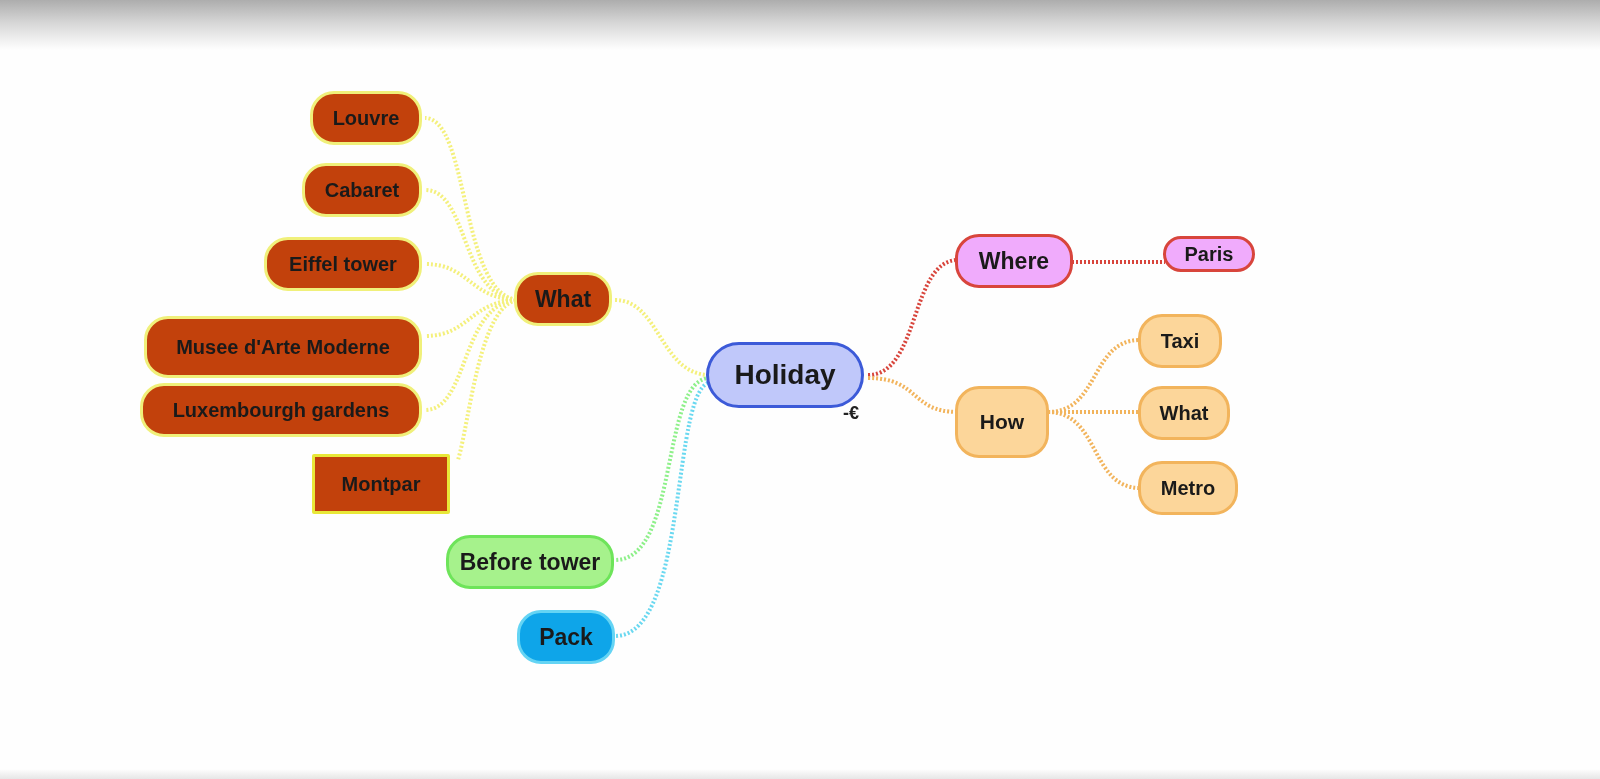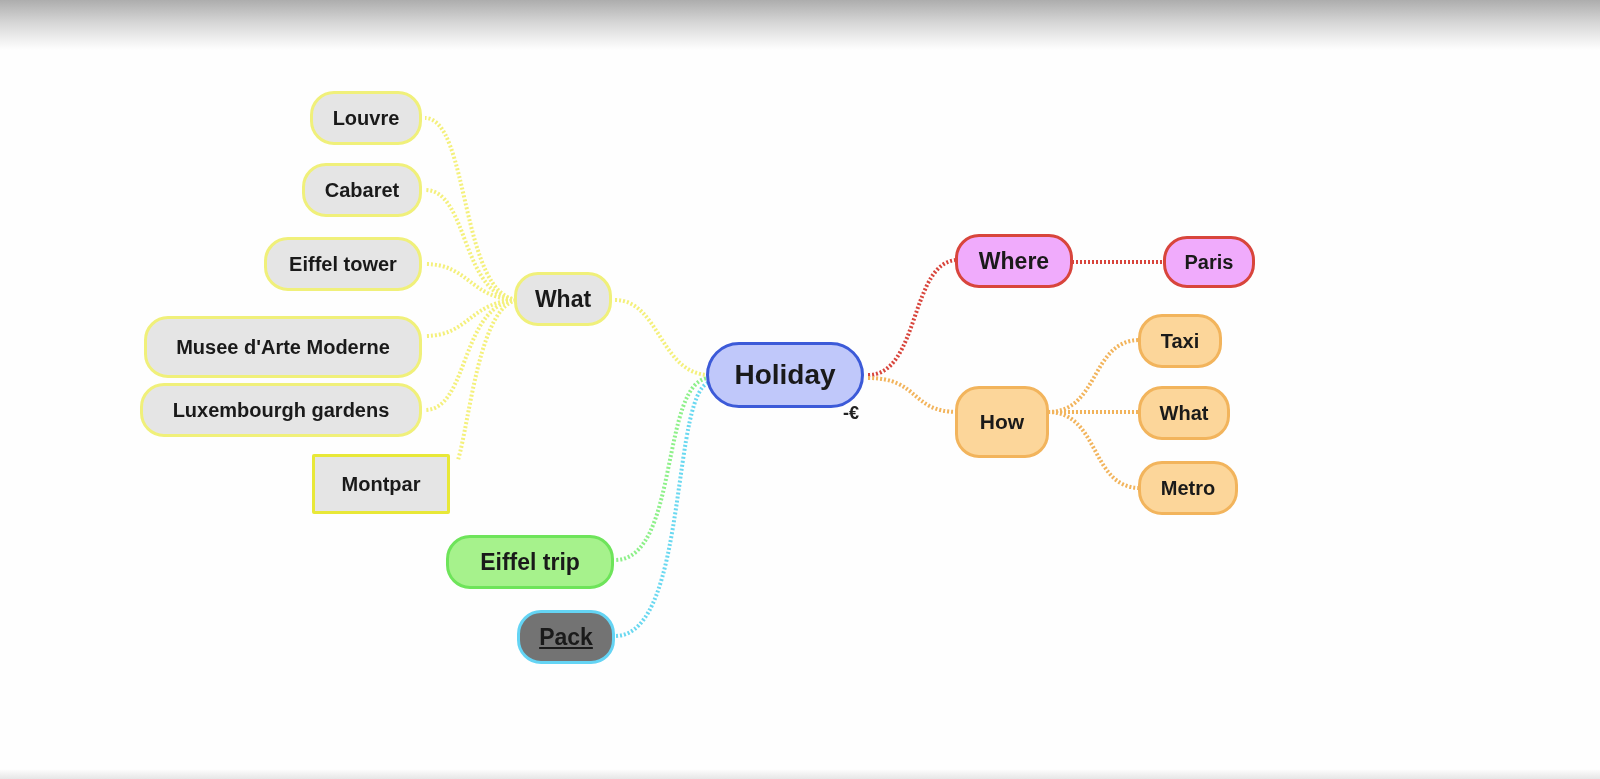--- a/index.html
+++ b/index.html
@@ -1,25 +1,25 @@
 <!DOCTYPE html>
 <html><head>
 <meta charset="utf-8">
 <style>
   html,body{margin:0;padding:0;}
   body{width:1600px;height:779px;position:relative;overflow:hidden;background:#fefefe;font-family:"Liberation Sans",sans-serif;}
   .topbar{position:absolute;left:0;top:0;width:1600px;height:50px;background:linear-gradient(#adadad,#d6d6d6 45%,#f4f4f4 85%,#fefefe);}
   .bottombar{position:absolute;left:0;bottom:0;width:1600px;height:10px;background:linear-gradient(#fefefe,#e6e6e6);}
   svg.links{position:absolute;left:0;top:0;}
   .node{position:absolute;box-sizing:border-box;display:flex;align-items:center;justify-content:center;font-weight:bold;color:#1a1a1a;white-space:nowrap;border-radius:24px;border:3px solid;}
-  .yellow{background:#e5e5e5;border-color:#f0f07a;}
+  .yellow{background:#c2410c;border-color:#f0f07a;}
   .red{background:#f0abfc;border-color:#d8453c;}
   .orange{background:#fcd69a;border-color:#f2b45c;}
   .green{background:#a6f28c;border-color:#6ee45a;}
-  .cyan{background:#737373;border-color:#64d4f4;text-decoration:underline;}
+  .cyan{background:#0ea5e9;border-color:#64d4f4;}
   .blue{background:#c0c8fa;border-color:#3c5ad8;}
   .rect{border-radius:2px;}
   .marker{position:absolute;font-size:18px;font-weight:bold;color:#222;}
 </style>
 </head>
 <body>
 
 <div class="topbar"></div>
 
 <svg class="links" width="1600" height="779">
@@ -56,24 +56,24 @@
 <div class="marker" style="left:843px;top:403px;">-€</div>
 
 <div class="node yellow" style="left:514px;top:272px;width:98px;height:54px;font-size:23px;">What</div>
 <div class="node yellow" style="left:310px;top:91px;width:112px;height:54px;font-size:20px;">Louvre</div>
 <div class="node yellow" style="left:302px;top:163px;width:120px;height:54px;font-size:20px;">Cabaret</div>
 <div class="node yellow" style="left:264px;top:237px;width:158px;height:54px;font-size:20px;">Eiffel tower</div>
 <div class="node yellow" style="left:144px;top:316px;width:278px;height:62px;font-size:20px;">Musee d'Arte Moderne</div>
 <div class="node yellow" style="left:140px;top:383px;width:282px;height:54px;font-size:20px;">Luxembourgh gardens</div>
 <div class="node yellow rect" style="left:312px;top:454px;width:138px;height:60px;font-size:20px;border-color:#e8e838;">Montpar</div>
 
-<div class="node green" style="left:446px;top:535px;width:168px;height:54px;font-size:23px;">Eiffel trip</div>
+<div class="node green" style="left:446px;top:535px;width:168px;height:54px;font-size:23px;">Before tower</div>
 <div class="node cyan" style="left:517px;top:610px;width:98px;height:54px;font-size:23px;">Pack</div>
 
 <div class="node red" style="left:955px;top:234px;width:118px;height:54px;font-size:23px;">Where</div>
-<div class="node red" style="left:1163px;top:236px;width:92px;height:52px;font-size:20px;">Paris</div>
+<div class="node red" style="left:1163px;top:236px;width:92px;height:36px;font-size:20px;">Paris</div>
 
 <div class="node orange" style="left:955px;top:386px;width:94px;height:72px;font-size:21px;">How</div>
 <div class="node orange" style="left:1138px;top:314px;width:84px;height:54px;font-size:20px;">Taxi</div>
 <div class="node orange" style="left:1138px;top:386px;width:92px;height:54px;font-size:20px;">What</div>
 <div class="node orange" style="left:1138px;top:461px;width:100px;height:54px;font-size:20px;">Metro</div>
 
 <div class="bottombar"></div>
 
 </body></html>

